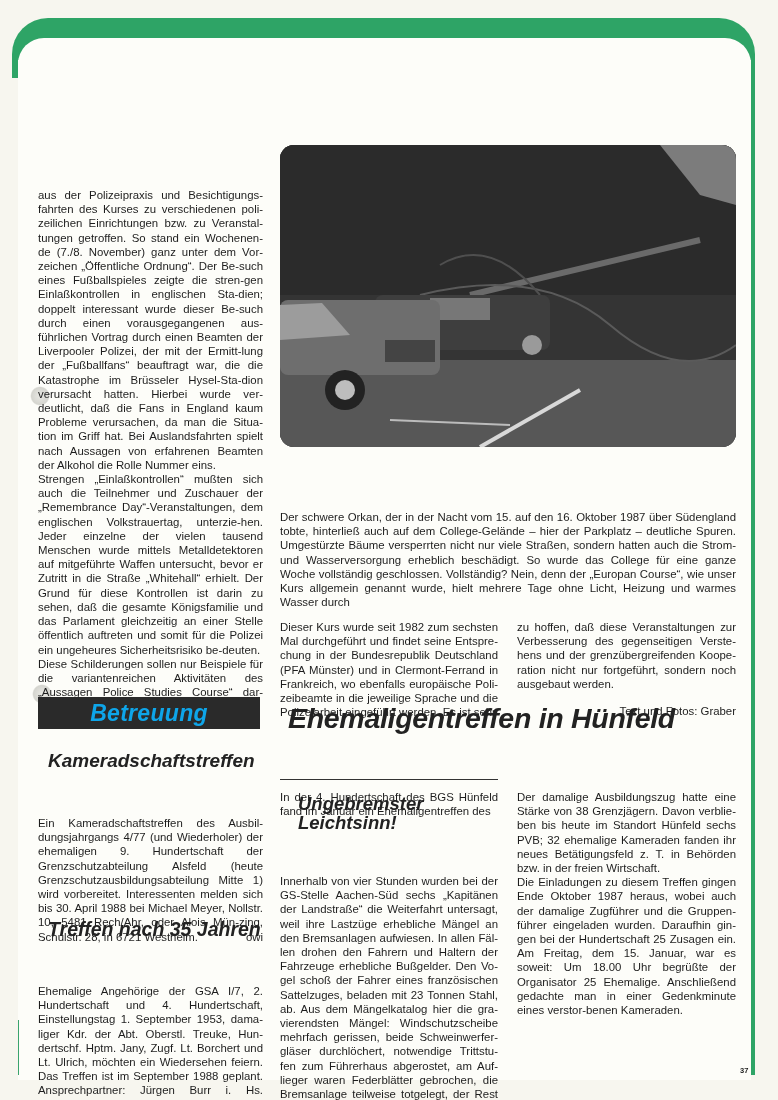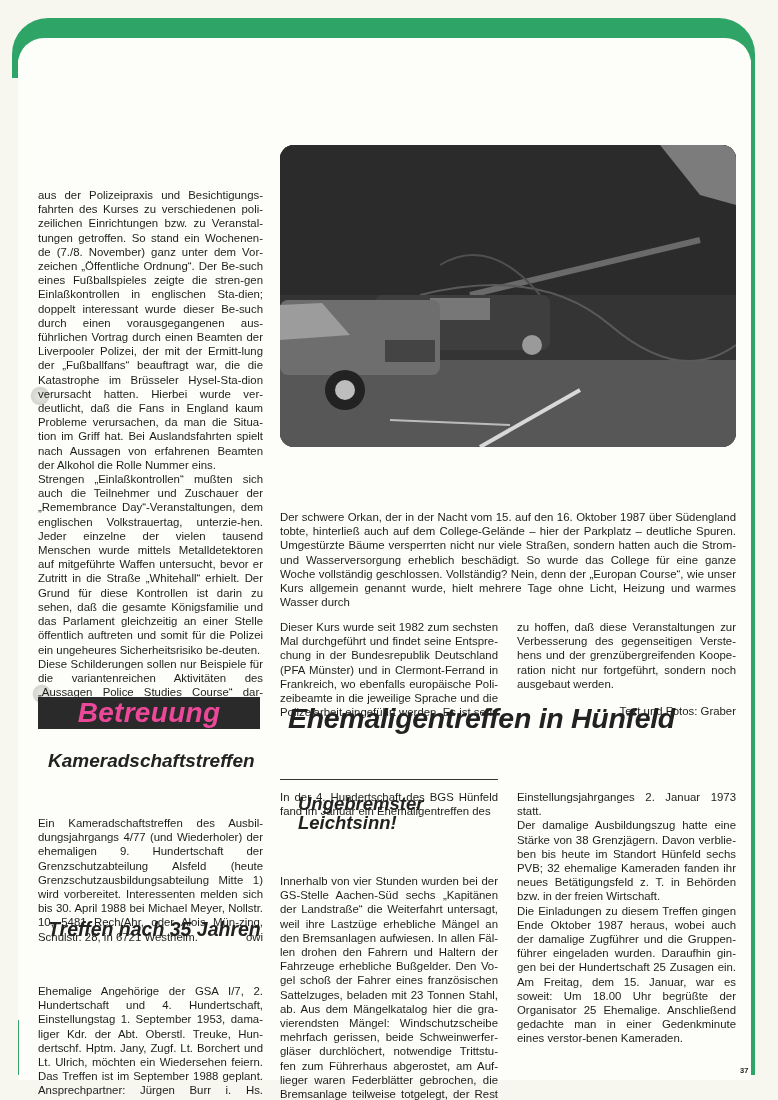--- a/index.html
+++ b/index.html
@@ -49,21 +49,21 @@
     background: linear-gradient(180deg, #2a2a2a 0%, #3d3d3d 40%, #4a4a4a 70%, #6a6a6a 100%);
   }
   .photo svg { width: 100%; height: 100%; display: block; }
 
   .section-band {
     position: absolute; left: 38px; top: 697px; width: 222px; height: 32px;
     background: #2a2a2a;
     display: flex; align-items: center; justify-content: center;
   }
   .section-band span {
-    color: #ec4899; font-weight: bold; font-style: italic; font-size: 28px; letter-spacing: 0.3px;
+    color: #0ea5e9; font-weight: bold; font-style: italic; font-size: 23px; letter-spacing: 0.3px;
   }
   .headline {
     font-weight: bold; font-style: italic; color: #222; margin: 8px;
   }
   #h-ehemalige { position: absolute; left: 280px; top: 694px; font-size: 28.5px; letter-spacing: -0.3px; }
   #h-kamerad { position: absolute; left: 40px; top: 742px; font-size: 19px; }
   #h-treffen35 { position: absolute; left: 40px; top: 910px; font-size: 19.5px; }
   #h-ungebremst { position: absolute; left: 290px; top: 786px; font-size: 18.5px; line-height: 19px; width: 220px; }
 
   #kamerad-body { left: 38px; top: 768px; width: 225px; }
@@ -151,18 +151,17 @@
 
 <h2 class="headline" id="h-ungebremst">Ungebremster Leichtsinn!</h2>
 <div class="col" id="ungebremst-body">
   <p class="text">
     <span>Innerhalb von vier Stunden wurden bei der GS-Stelle Aachen-Süd sechs „Kapitänen der Landstraße“ die Weiterfahrt untersagt, weil ihre Lastzüge erhebliche Mängel an den Bremsanlagen aufwiesen. In allen Fäl-len drohen den Fahrern und Haltern der Fahrzeuge erhebliche Bußgelder. Den Vo-gel schoß der Fahrer eines französischen Sattelzuges, beladen mit 23 Tonnen Stahl, ab. Aus dem Mängelkatalog hier die gra-vierendsten Mängel: Windschutzscheibe mehrfach gerissen, beide Schweinwerfer-gläser durchlöchert, notwendige Trittstu-fen zum Führerhaus abgerostet, am Auf-lieger waren Federblätter gebrochen, die Bremsanlage teilweise totgelegt, der Rest der Bremsanlage mangelhaft, die Fest-stellbremse fehlte.</span>
     <span class="sig-right">P. F.</span>
   </p>
 </div>
 
 <div class="col" id="hunfeld-right">
-  <p class="text">Einstellungsjahrganges 2. Januar 1973 statt.</p>
   <p class="text">Der damalige Ausbildungszug hatte eine Stärke von 38 Grenzjägern. Davon verblie-ben bis heute im Standort Hünfeld sechs PVB; 32 ehemalige Kameraden fanden ihr neues Betätigungsfeld z. T. in Behörden bzw. in der freien Wirtschaft.</p>
   <p class="text">Die Einladungen zu diesem Treffen gingen Ende Oktober 1987 heraus, wobei auch der damalige Zugführer und die Gruppen-führer eingeladen wurden. Daraufhin gin-gen bei der Hundertschaft 25 Zusagen ein. Am Freitag, dem 15. Januar, war es soweit: Um 18.00 Uhr begrüßte der Organisator 25 Ehemalige. Anschließend gedachte man in einer Gedenkminute eines verstor-benen Kameraden.</p>
 </div>
 
 <div class="page-number">37</div>
 
 </body></html>

